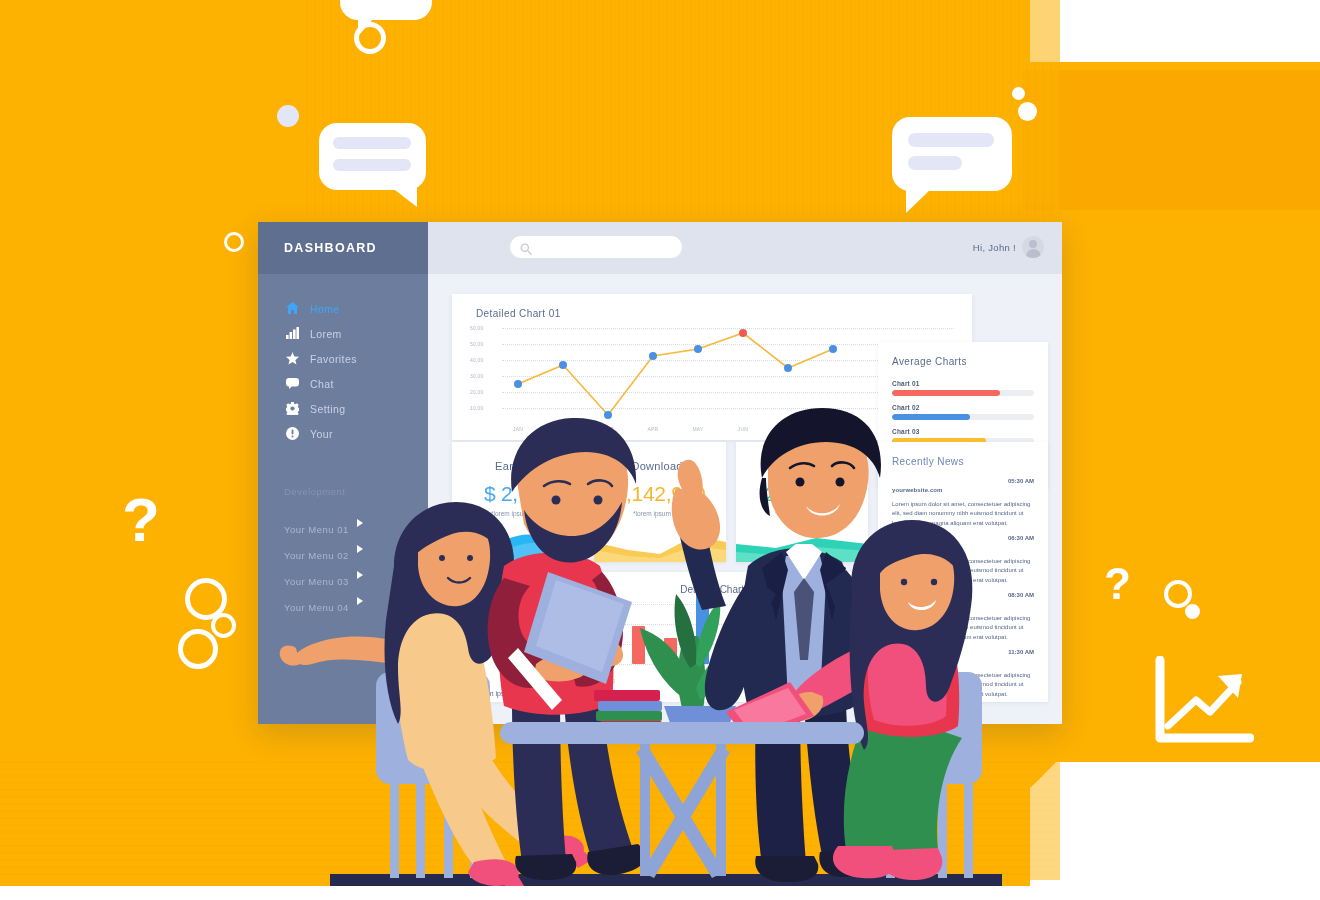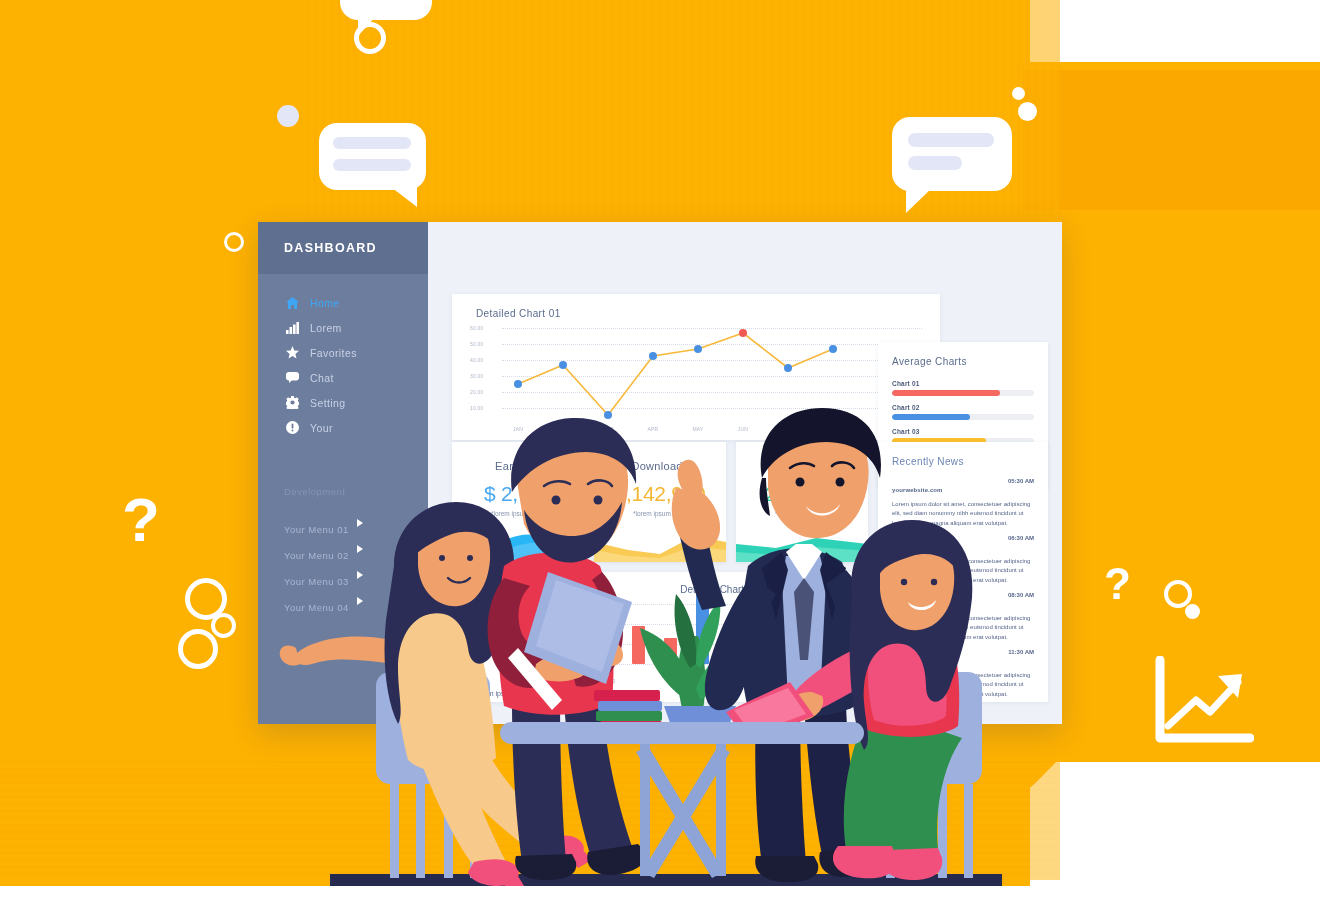--- a/index.html
+++ b/index.html
@@ -71,21 +71,21 @@
   .sidebar-top{
     position:absolute;left:0;top:0;width:170px;height:52px;
     background:#5f6f90;
   }
   .brand{
     position:absolute;left:26px;top:19px;color:#ffffff;font-size:12.5px;
     letter-spacing:1.3px;font-weight:bold;
   }
   .nav{position:absolute;left:0;top:68px;width:170px;}
   .nav-item{
-    position:relative;height:25px;display:flex;align-items:center;
+    position:relative;height:25px;display:flex;align-items:flex-end;
     padding-left:26px;cursor:pointer;
   }
   .nav-ico{
     width:16px;height:14px;display:flex;align-items:center;justify-content:center;
     margin-right:10px;color:#ffffff;
   }
   .nav-label{font-size:10.5px;color:#c9d2e6;letter-spacing:.4px;}
   .nav-item.active .nav-label{color:#3fa6f5;}
   .nav-item.active .nav-ico{color:#3fa6f5;}
 
@@ -125,21 +125,21 @@
   .avatar .head{position:absolute;left:7px;top:4px;width:8px;height:8px;border-radius:50%;background:#b9bfcc;}
   .avatar .body{position:absolute;left:3.5px;top:13px;width:15px;height:12px;border-radius:8px 8px 0 0;background:#b9bfcc;}
 
   .crumb{
     position:absolute;left:194px;top:278px;font-size:9.5px;color:#a9b2c6;letter-spacing:.3px;
   }
 
   
   .panel{position:absolute;background:#ffffff;box-shadow:0 1px 4px rgba(80,95,130,.10);}
 
-  .p-chart1{left:194px;top:72px;width:488px;height:146px;}
+  .p-chart1{left:194px;top:72px;width:488px;height:146px;padding-left:32px;}
   .p-avg{left:620px;top:72px;width:170px;height:146px;margin-top:48px;}
   .p-card1{left:194px;top:220px;width:132px;height:120px;}
   .p-card2{left:336px;top:220px;width:132px;height:120px;}
   .p-card3{left:478px;top:220px;width:132px;height:120px;}
   .p-news{left:620px;top:220px;width:170px;height:260px;}
   .p-chart2{left:194px;top:350px;width:416px;height:130px;}
 
   .panel-title{font-size:10px;color:#5a6b8c;letter-spacing:.4px;}
   .c1-title{position:absolute;left:24px;top:14px;}
   .grid-line{position:absolute;left:50px;right:18px;height:0;border-top:1px dotted #d7dce8;}
@@ -312,20 +312,36 @@
           <span class="sub-label">Your Menu 03</span>
           <span class="sub-arrow"></span>
         </div>
         <div class="sub-item">
           <span class="sub-label">Your Menu 04</span>
           <span class="sub-arrow"></span>
         </div>
       </div>
     </div>
 
+    <div class="topbar">
+      <div class="search">
+        <span class="search-ico">
+          <svg width="12" height="12" viewBox="0 0 12 12">
+              <circle cx="4.8" cy="4.8" r="3.6" fill="none" stroke="#8a93a8" stroke-width="1.3"></circle>
+              <line x1="7.4" y1="7.4" x2="11" y2="11.2" stroke="#8a93a8" stroke-width="1.3" stroke-linecap="round"></line>
+            </svg>
+        </span>
+        <input class="search-input" type="text" value="" placeholder="" style="">
+      </div>
+      <div class="greet">Hi, John !</div>
+      <div class="avatar">
+        <div class="head"></div>
+        <div class="body"></div>
+      </div>
+    </div>
 
     <div class="crumb">Dashboard &gt; Lorem Ipsum</div>
 
     <div class="panel p-chart1">
       <div class="panel-title c1-title">Detailed Chart 01</div>
 
       <div class="grid-line" style="top:34px;"></div>
       <div class="grid-line" style="top:50px;"></div>
       <div class="grid-line" style="top:66px;"></div>
       <div class="grid-line" style="top:82px;"></div>

